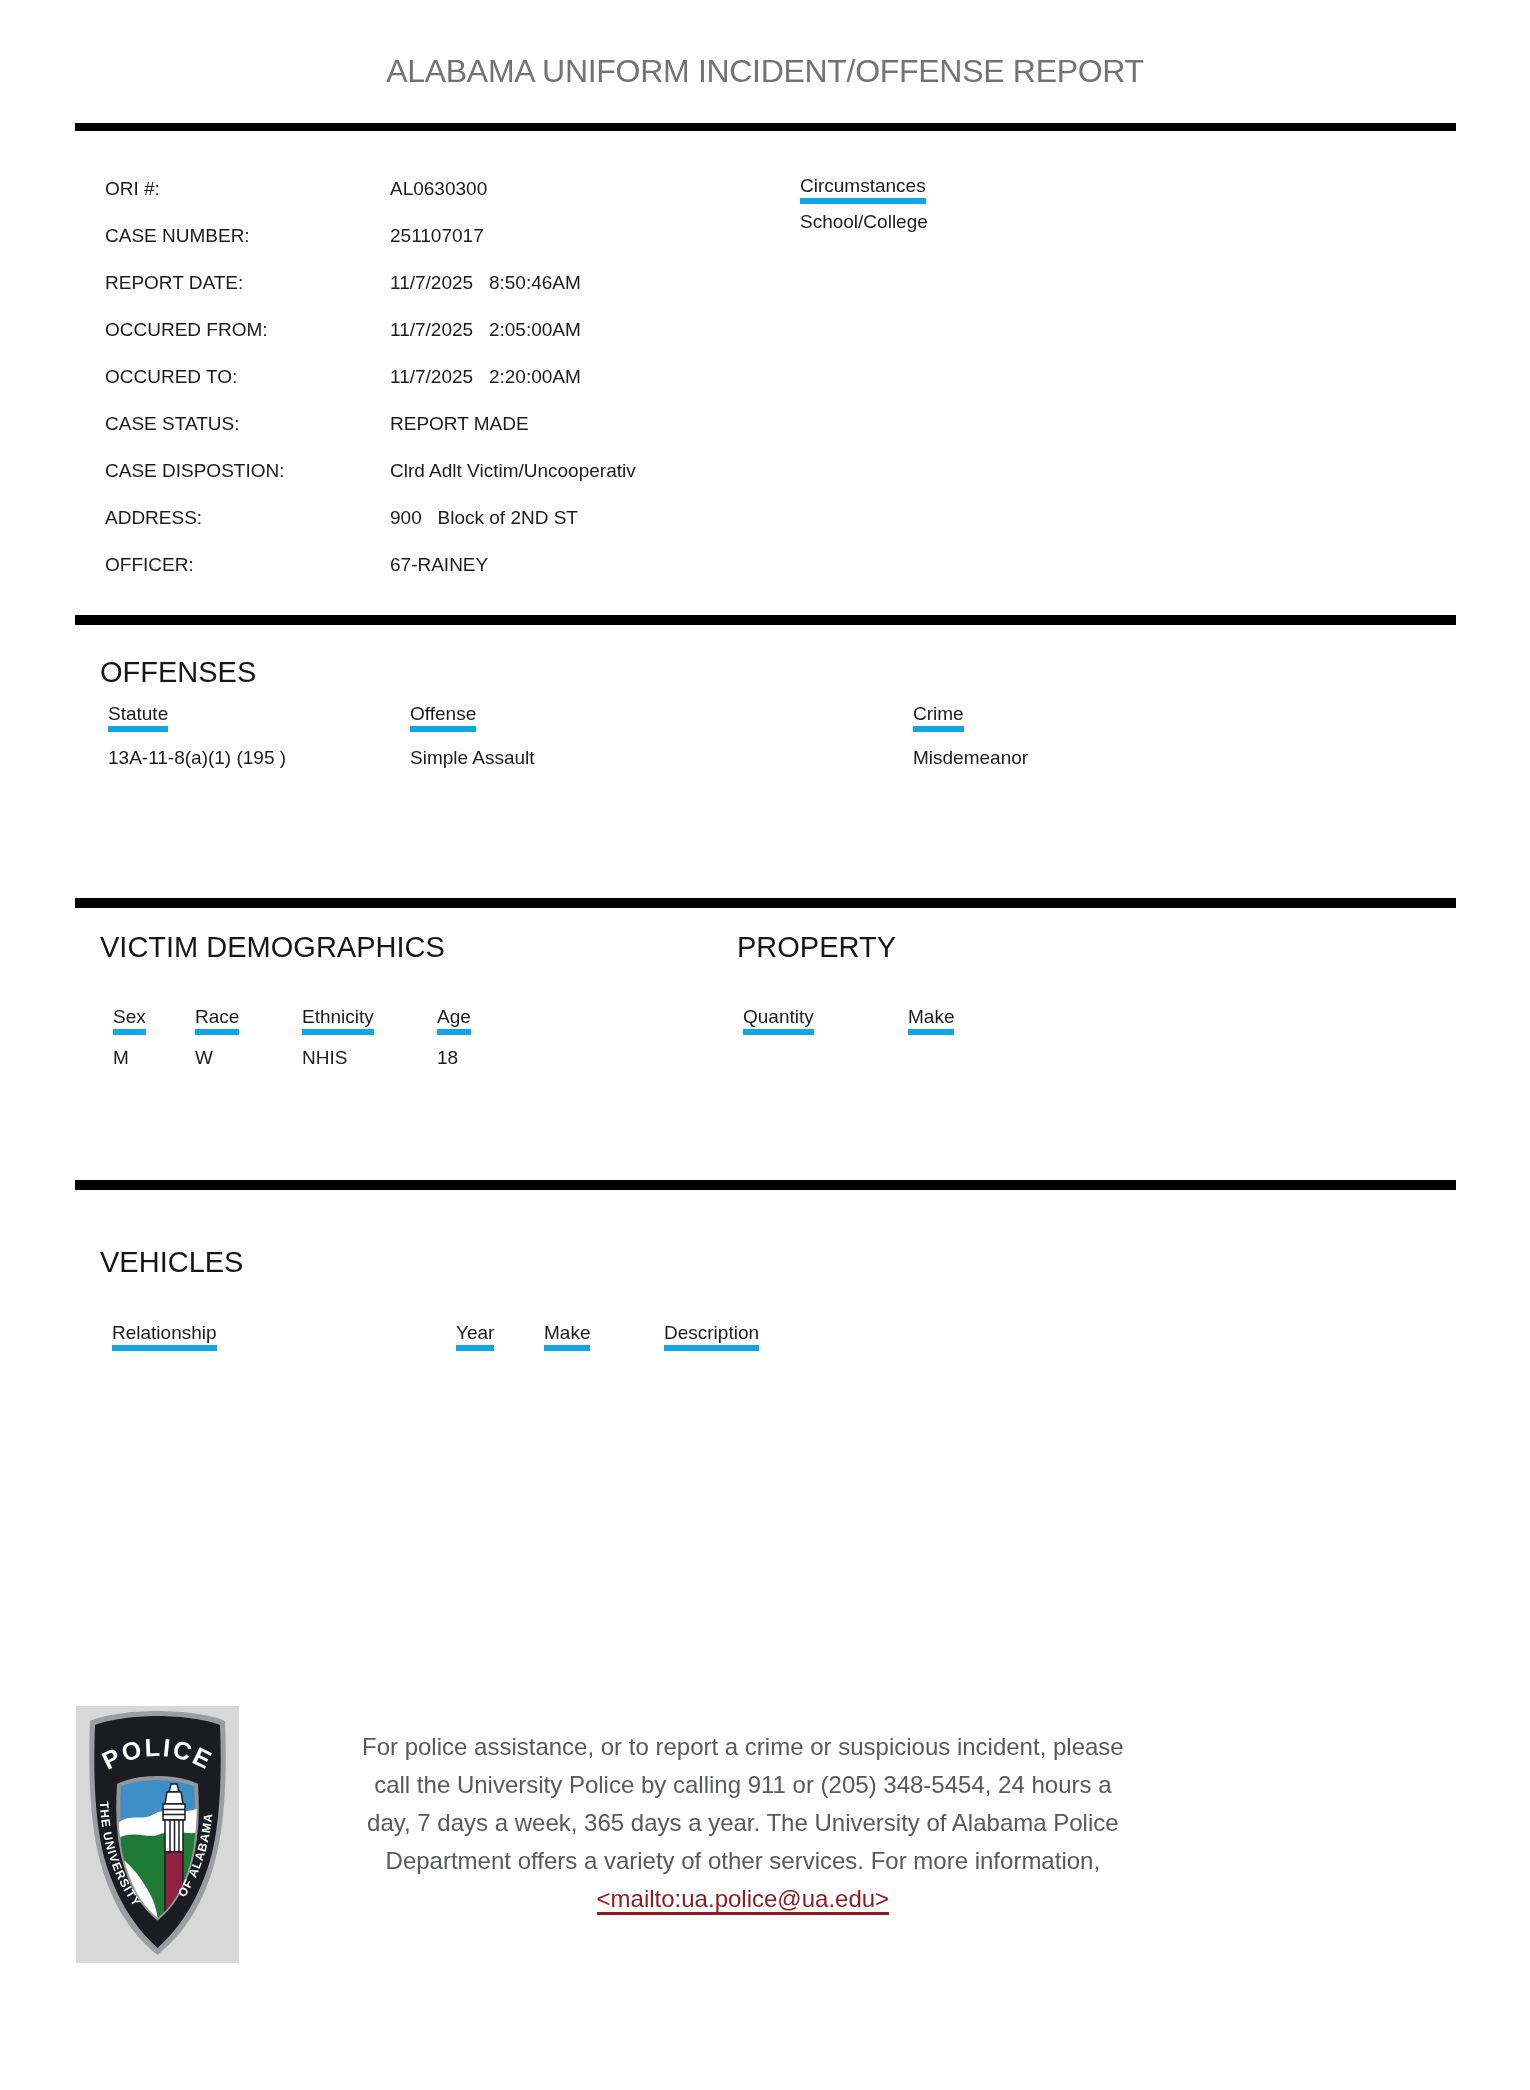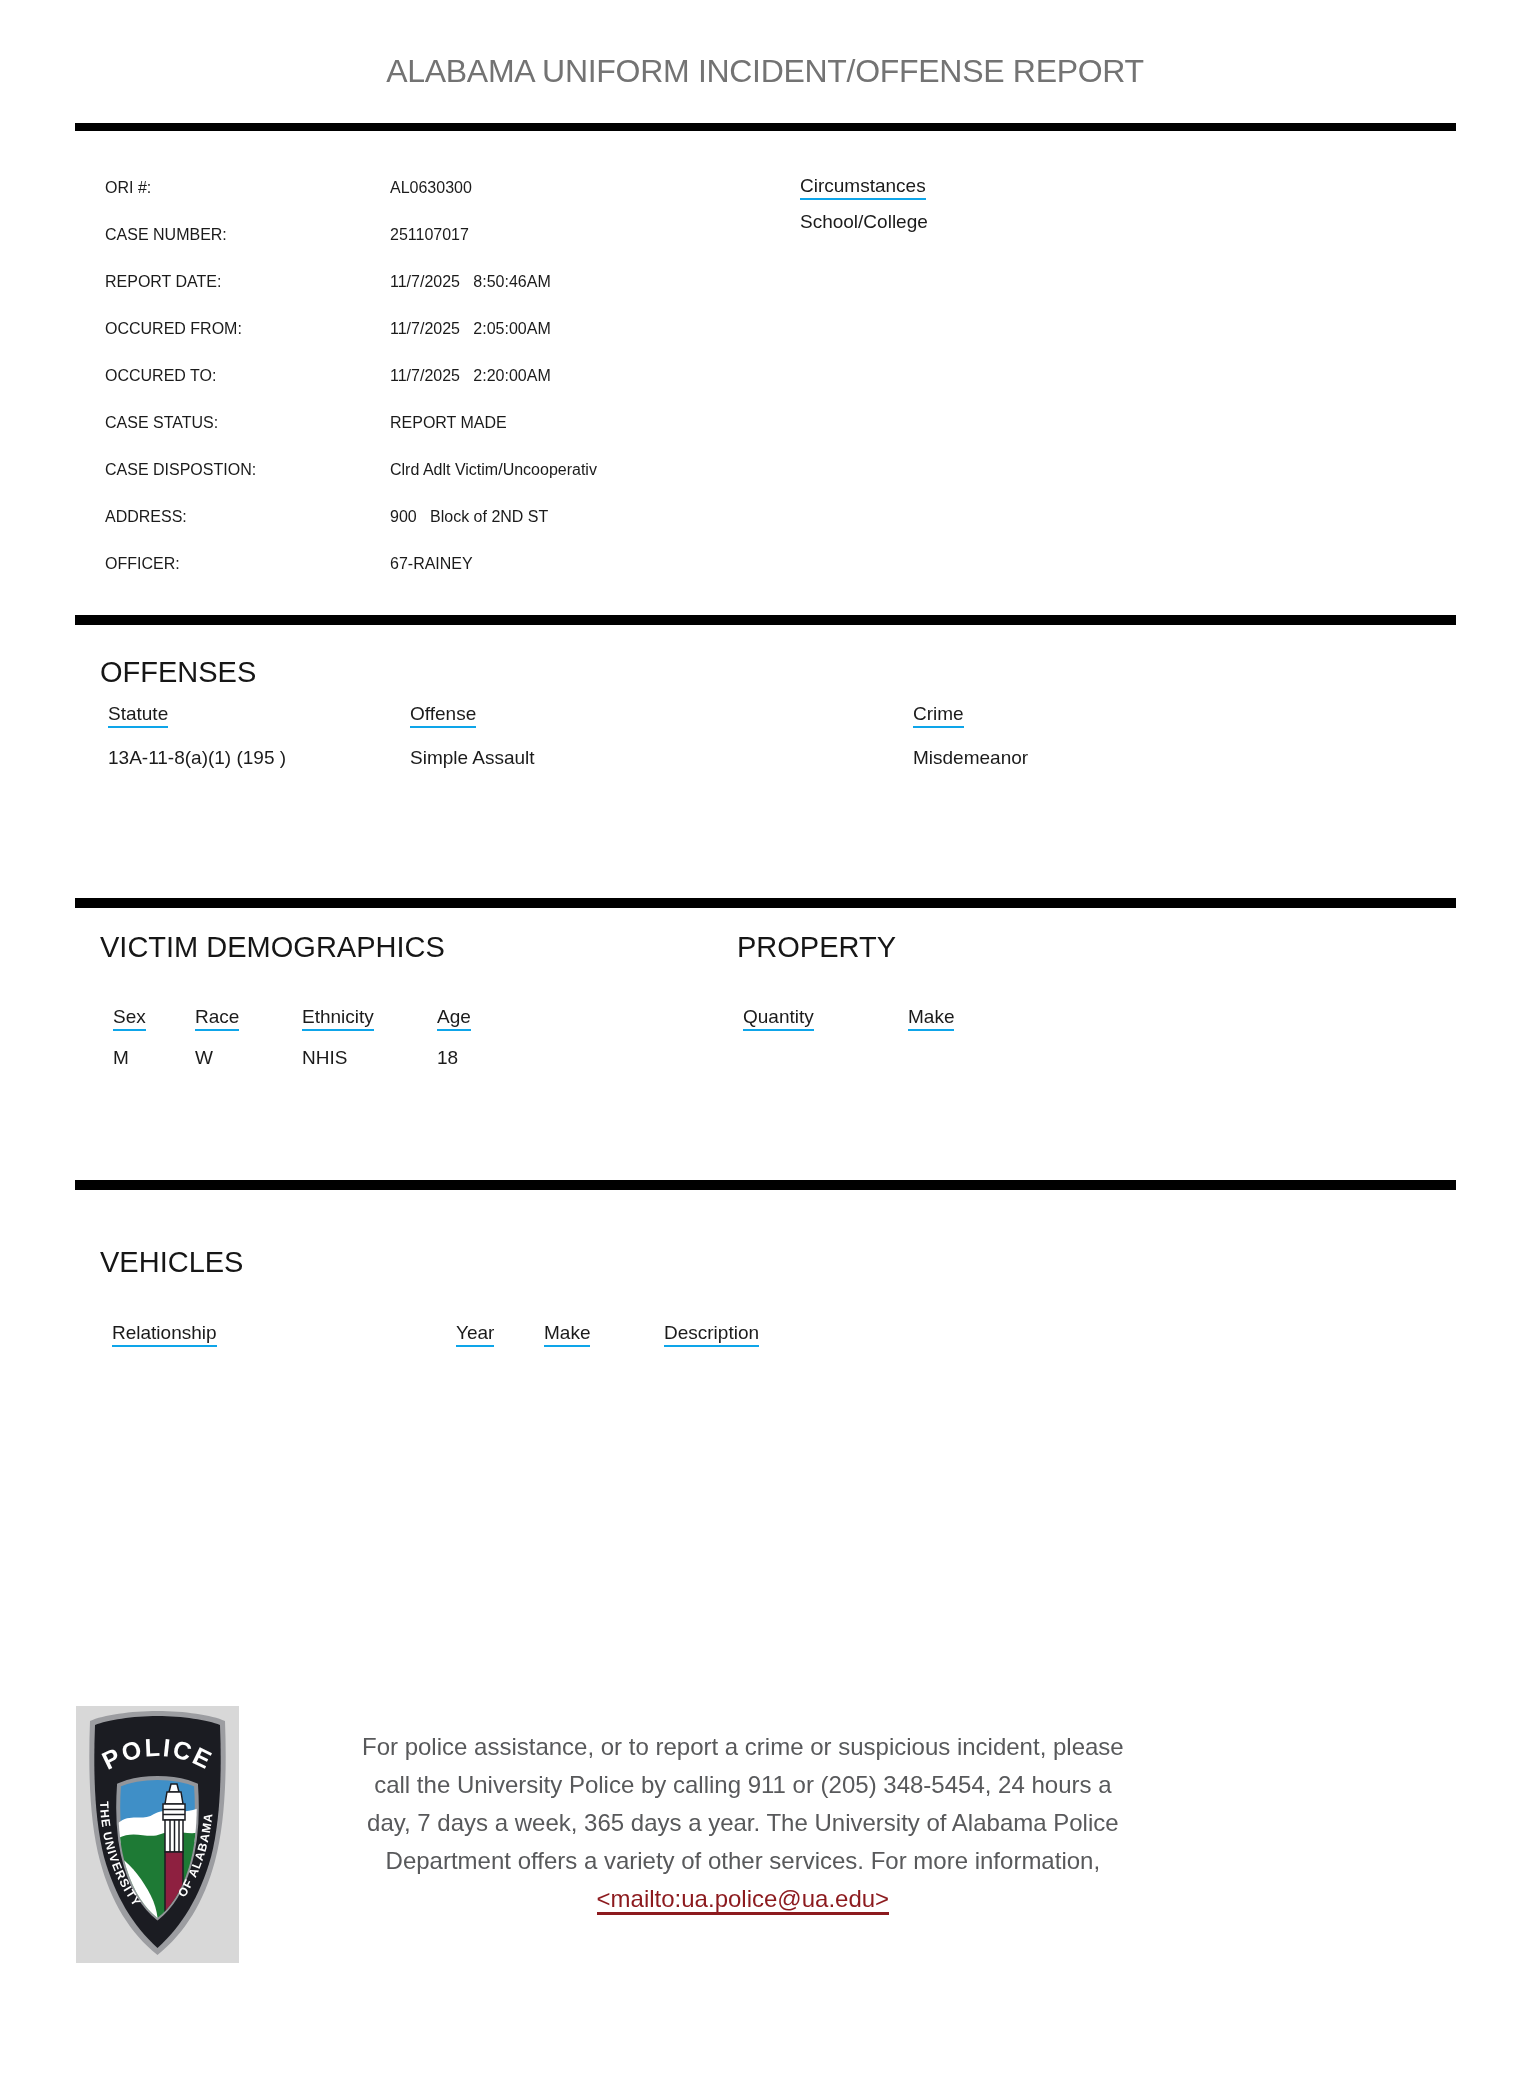--- a/index.html
+++ b/index.html
@@ -10,25 +10,25 @@
   .title{
     position:absolute;top:55px;left:0;width:100%;text-align:center;margin:0;
     font-size:32px;font-weight:400;letter-spacing:-0.3px;color:#737373;line-height:1;
   }
   .rule{position:absolute;left:75px;width:1381px;background:#000000;}
   .rule-1{top:123px;height:8px;}
   .rule-2{top:615px;height:10px;}
   .rule-3{top:898px;height:10px;}
   .rule-4{top:1180px;height:10px;}
 
-  .field{position:absolute;left:105px;font-size:16px;line-height:1.1;}
+  .field{position:absolute;left:105px;font-size:19px;line-height:1.1;}
   .field .val{position:absolute;left:285px;top:0;white-space:pre;}
   .circ{position:absolute;left:800px;font-size:19px;line-height:1.1;}
 
-  .u{border-bottom:2px solid #0ea5e9;padding-bottom:2px;}
+  .u{border-bottom:6px solid #0ea5e9;padding-bottom:2px;}
 
   .sec-title{position:absolute;font-size:29px;line-height:1;color:#161616;}
   .col-h{position:absolute;font-size:19px;line-height:1.1;}
   .cell{position:absolute;font-size:19px;line-height:1.1;white-space:pre;}
 
   .badge-box{position:absolute;left:76px;top:1706px;width:163px;height:257px;}
 
   .footer-text{position:absolute;left:362px;top:1728px;font-size:24px;color:#58595B;text-align:center;}
   .footer-text .line{height:38px;line-height:38px;white-space:pre;}
   a.mail{color:#8C1A1E;text-decoration:none;border-bottom:3px solid #8C1A1E;white-space:pre;}

